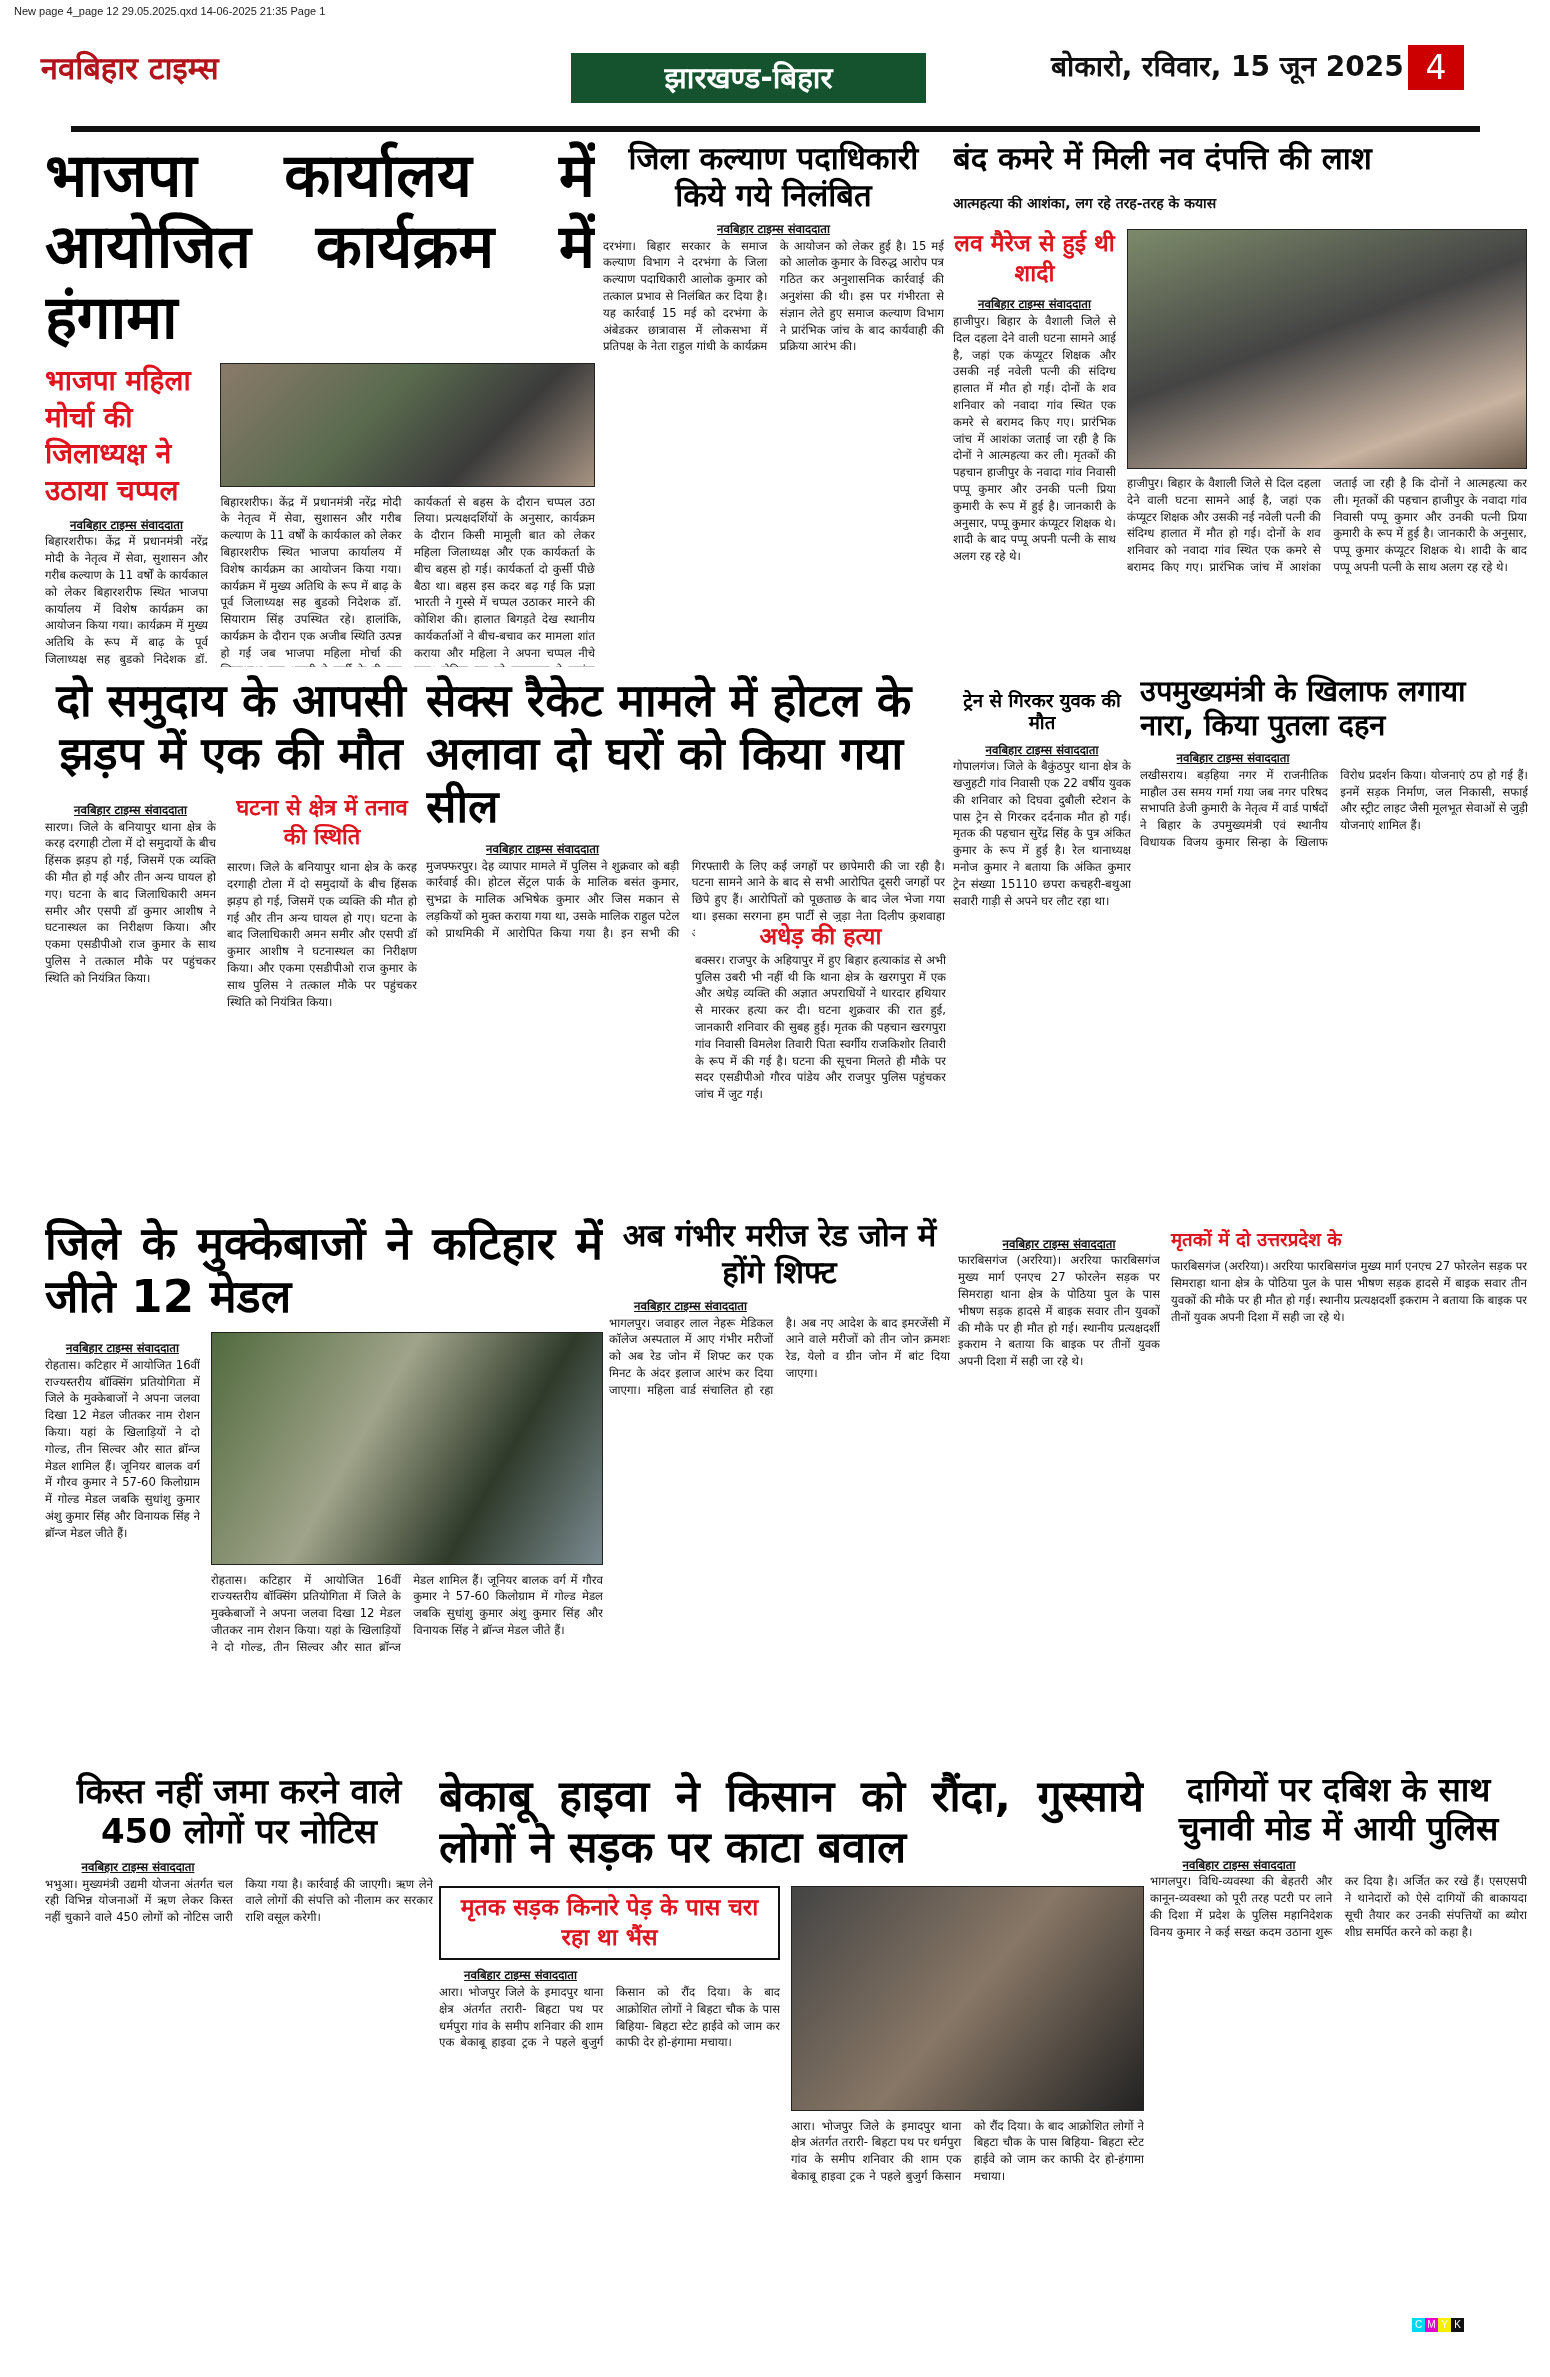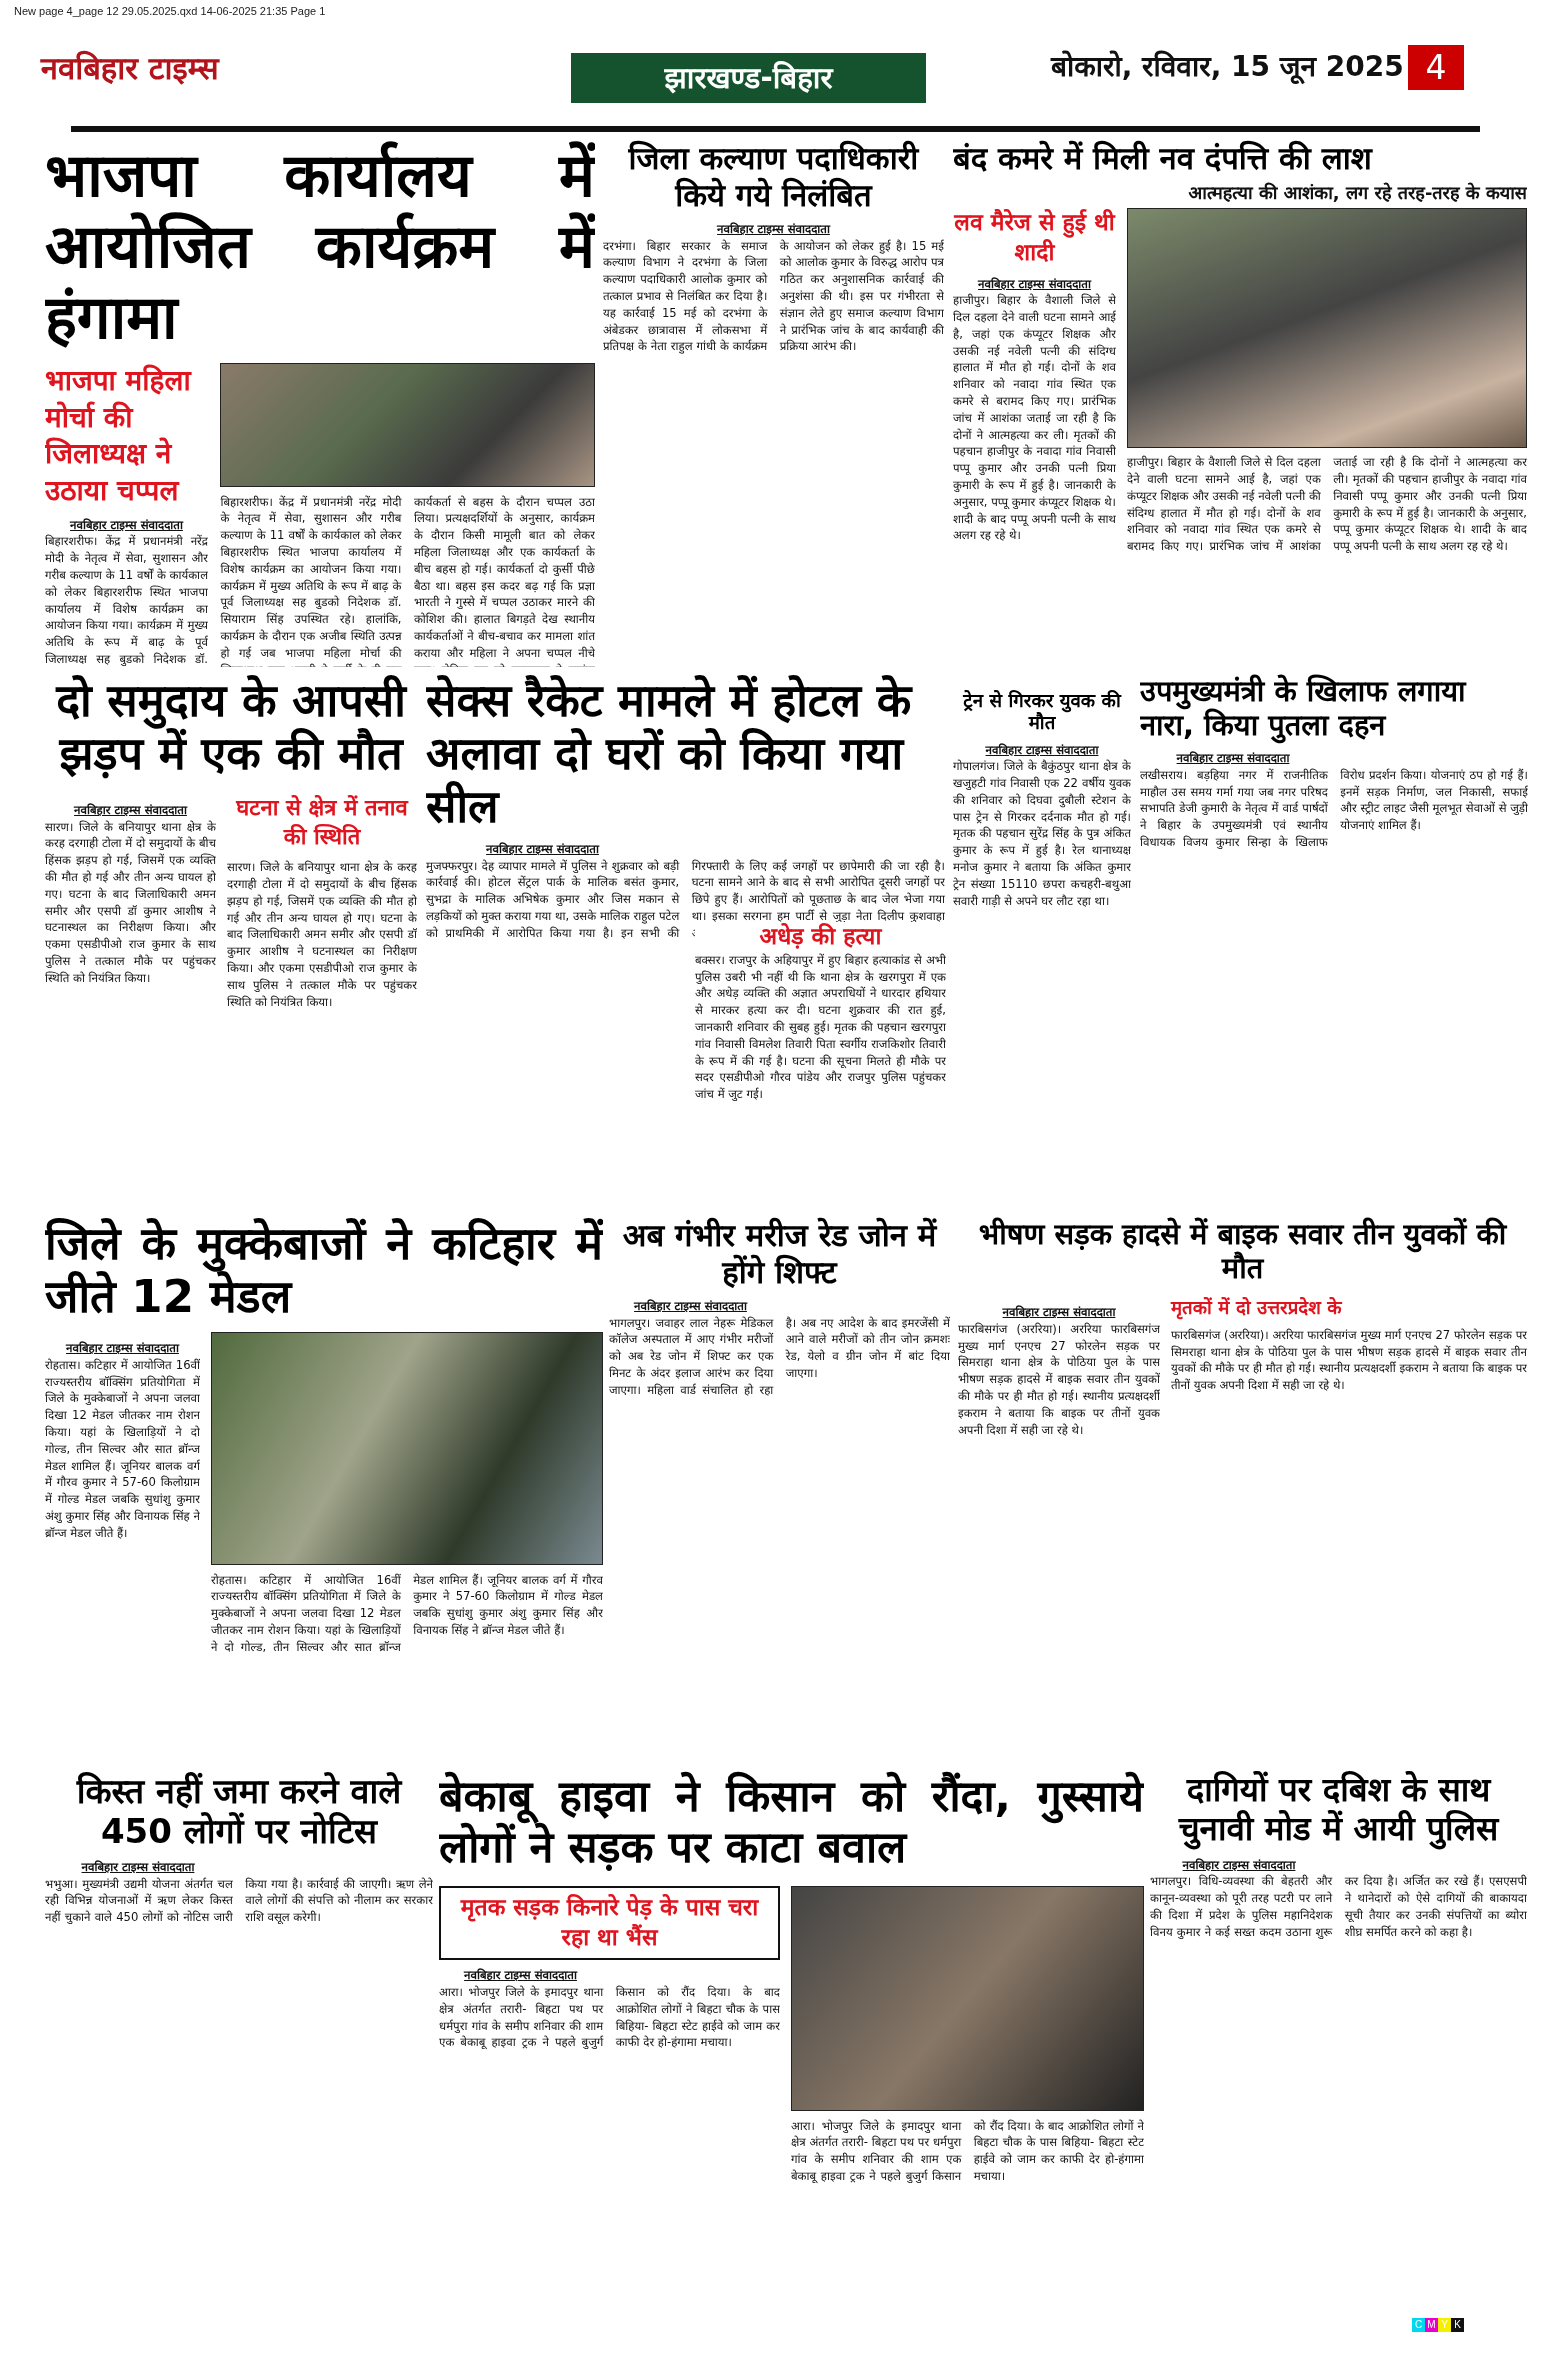--- a/index.html
+++ b/index.html
@@ -62,21 +62,21 @@
 </article>
 
 <article class="story" style="left:603px;top:140px;width:341px;height:527px;">
   <h1 class="hl hl-s" style="text-align:center;">जिला कल्याण पदाधिकारी किये गये निलंबित</h1>
   <div class="byline">नवबिहार टाइम्स संवाददाता</div>
   <div class="body" style="column-count:2;height:419px;">दरभंगा। बिहार सरकार के समाज कल्याण विभाग ने दरभंगा के जिला कल्याण पदाधिकारी आलोक कुमार को तत्काल प्रभाव से निलंबित कर दिया है। यह कार्रवाई 15 मई को दरभंगा के अंबेडकर छात्रावास में लोकसभा में प्रतिपक्ष के नेता राहुल गांधी के कार्यक्रम के आयोजन को लेकर हुई है। 15 मई को आलोक कुमार के विरुद्ध आरोप पत्र गठित कर अनुशासनिक कार्रवाई की अनुशंसा की थी। इस पर गंभीरता से संज्ञान लेते हुए समाज कल्याण विभाग ने प्रारंभिक जांच के बाद कार्यवाही की प्रक्रिया आरंभ की।</div>
 </article>
 
 <article class="story" style="left:953px;top:140px;width:574px;height:527px;">
   <h1 class="hl hl-s">बंद कमरे में मिली नव दंपत्ति की लाश</h1>
-  <div class="sub-black" style="font-size:18px;text-align:right;margin:4px 0;">आत्महत्या की आशंका, लग रहे तरह-तरह के कयास</div>
+  <div class="sub-black" style="font-size:14px;text-align:left;margin:17px 0;">आत्महत्या की आशंका, लग रहे तरह-तरह के कयास</div>
   <div style="display:flex;gap:11px;">
     <div style="width:163px;">
       <div class="sub-red" style="text-align:center;font-size:23px;">लव मैरेज से हुई थी शादी</div>
       <div class="byline">नवबिहार टाइम्स संवाददाता</div>
       <div class="body" style="height:310px;overflow:hidden;">हाजीपुर। बिहार के वैशाली जिले से दिल दहला देने वाली घटना सामने आई है, जहां एक कंप्यूटर शिक्षक और उसकी नई नवेली पत्नी की संदिग्ध हालात में मौत हो गई। दोनों के शव शनिवार को नवादा गांव स्थित एक कमरे से बरामद किए गए। प्रारंभिक जांच में आशंका जताई जा रही है कि दोनों ने आत्महत्या कर ली। मृतकों की पहचान हाजीपुर के नवादा गांव निवासी पप्पू कुमार और उनकी पत्नी प्रिया कुमारी के रूप में हुई है। जानकारी के अनुसार, पप्पू कुमार कंप्यूटर शिक्षक थे। शादी के बाद पप्पू अपनी पत्नी के साथ अलग रह रहे थे।</div>
     </div>
     <div style="flex:1;">
       <div class="photo p2" style="position:relative;height:240px;"></div>
       <div class="body" style="column-count:2;height:116px;overflow:hidden;margin-top:6.2px;">हाजीपुर। बिहार के वैशाली जिले से दिल दहला देने वाली घटना सामने आई है, जहां एक कंप्यूटर शिक्षक और उसकी नई नवेली पत्नी की संदिग्ध हालात में मौत हो गई। दोनों के शव शनिवार को नवादा गांव स्थित एक कमरे से बरामद किए गए। प्रारंभिक जांच में आशंका जताई जा रही है कि दोनों ने आत्महत्या कर ली। मृतकों की पहचान हाजीपुर के नवादा गांव निवासी पप्पू कुमार और उनकी पत्नी प्रिया कुमारी के रूप में हुई है। जानकारी के अनुसार, पप्पू कुमार कंप्यूटर शिक्षक थे। शादी के बाद पप्पू अपनी पत्नी के साथ अलग रह रहे थे।</div>
     </div>
@@ -134,21 +134,20 @@
   </div>
 </article>
 
 <article class="story" style="left:609px;top:1217px;width:341px;height:535px;">
   <h1 class="hl hl-s" style="text-align:center;">अब गंभीर मरीज रेड जोन में होंगे शिफ्ट</h1>
   <div class="byline" style="width:163px;">नवबिहार टाइम्स संवाददाता</div>
   <div class="body" style="column-count:2;height:434px;overflow:hidden;">भागलपुर। जवाहर लाल नेहरू मेडिकल कॉलेज अस्पताल में आए गंभीर मरीजों को अब रेड जोन में शिफ्ट कर एक मिनट के अंदर इलाज आरंभ कर दिया जाएगा। महिला वार्ड संचालित हो रहा है। अब नए आदेश के बाद इमरजेंसी में आने वाले मरीजों को तीन जोन क्रमशः रेड, येलो व ग्रीन जोन में बांट दिया जाएगा।</div>
 </article>
 
 <article class="story" style="left:958px;top:1217px;width:569px;height:535px;">
-  <h1 class="hl hl-m" style="text-align:center;">भीषण सड़क हादसे में बाइक सवार तीन युवकों की मौत</h1>
   <div style="display:flex;gap:11px;margin-top:11px;">
     <div style="width:202px;">
       <div class="byline">नवबिहार टाइम्स संवाददाता</div>
       <div class="body" style="height:372px;overflow:hidden;">फारबिसगंज (अररिया)। अररिया फारबिसगंज मुख्य मार्ग एनएच 27 फोरलेन सड़क पर सिमराहा थाना क्षेत्र के पोठिया पुल के पास भीषण सड़क हादसे में बाइक सवार तीन युवकों की मौके पर ही मौत हो गई। स्थानीय प्रत्यक्षदर्शी इकराम ने बताया कि बाइक पर तीनों युवक अपनी दिशा में सही जा रहे थे।</div>
     </div>
     <div style="flex:1;">
       <div class="sub-red" style="font-size:18.6px;">मृतकों में दो उत्तरप्रदेश के</div>
       <div class="body" style="height:357px;overflow:hidden;margin-top:6.2px;">फारबिसगंज (अररिया)। अररिया फारबिसगंज मुख्य मार्ग एनएच 27 फोरलेन सड़क पर सिमराहा थाना क्षेत्र के पोठिया पुल के पास भीषण सड़क हादसे में बाइक सवार तीन युवकों की मौके पर ही मौत हो गई। स्थानीय प्रत्यक्षदर्शी इकराम ने बताया कि बाइक पर तीनों युवक अपनी दिशा में सही जा रहे थे।</div>
     </div>
   </div>

